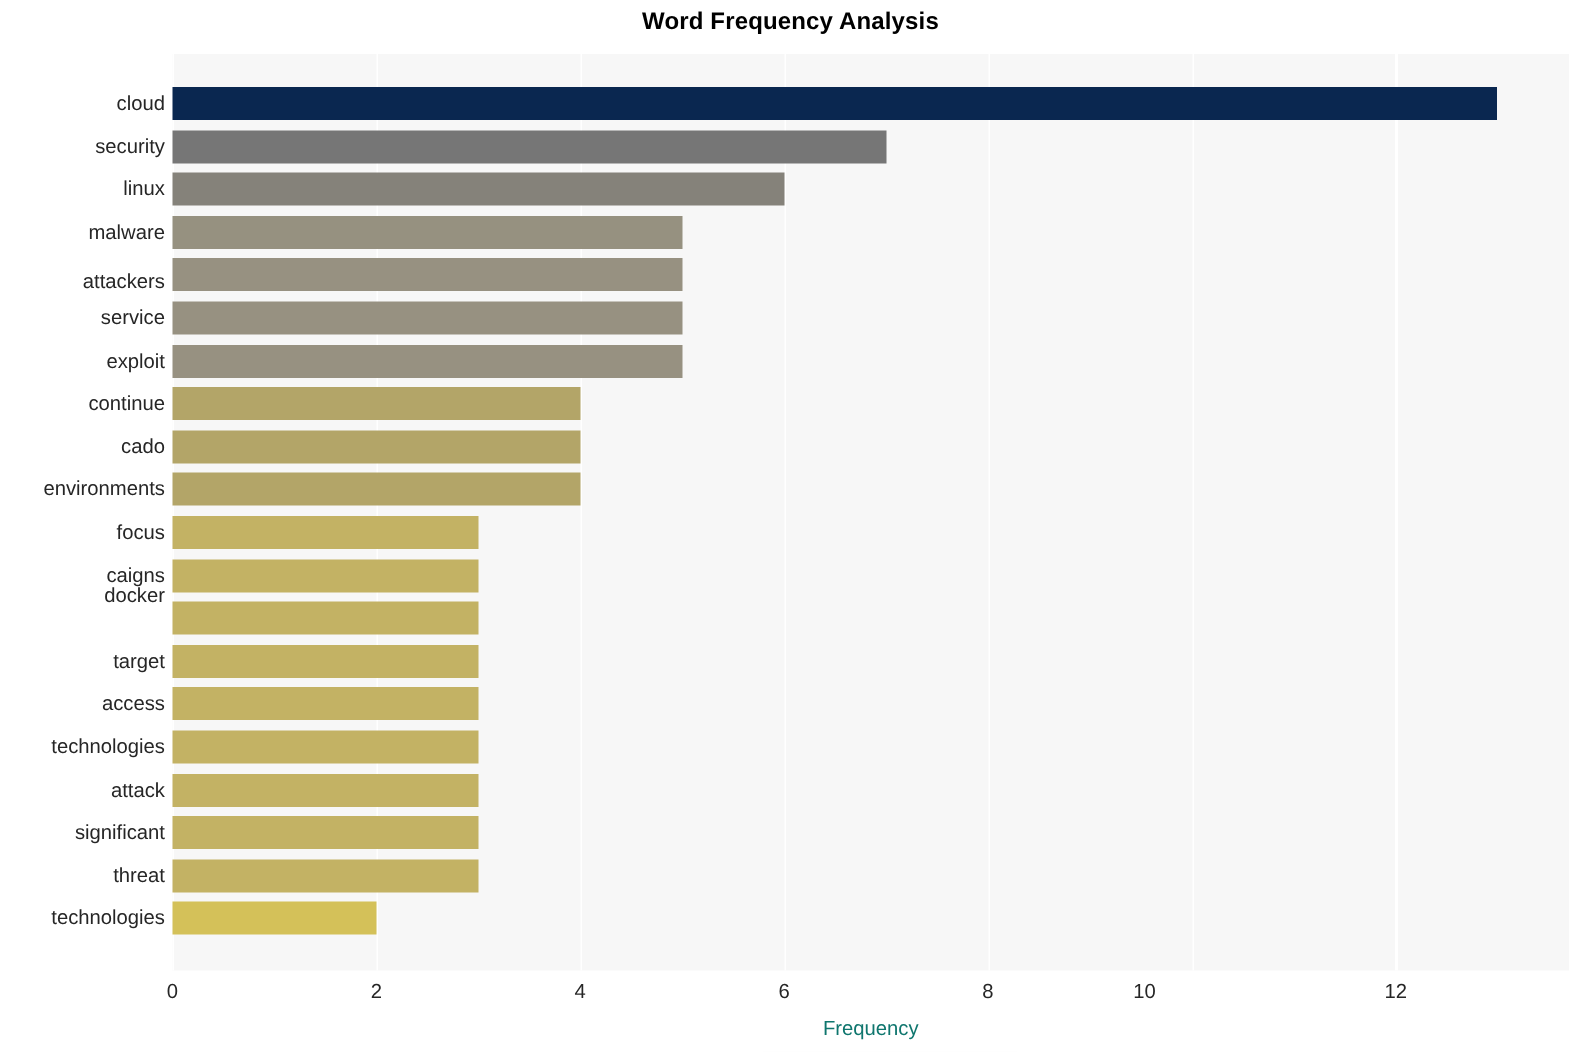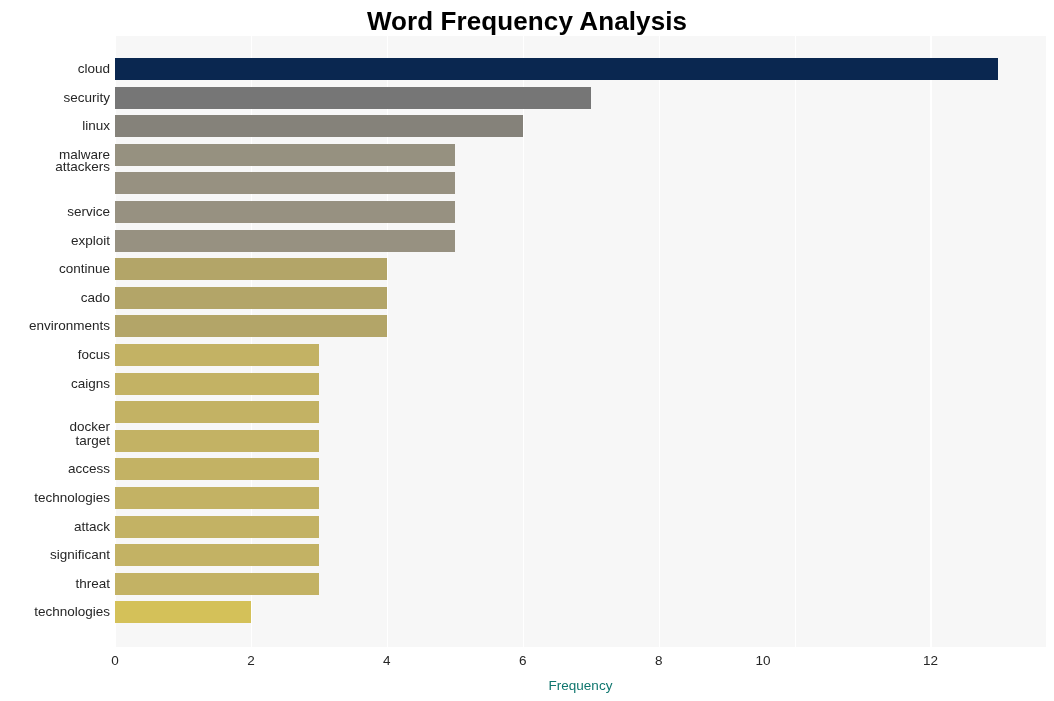--- a/index.html
+++ b/index.html
@@ -24,21 +24,21 @@
     background: #ffffff;
   }
 
   
   #chart-title {
     position: absolute;
     left: 0;
     top: 6px;
     width: 1054px;
     text-align: center;
-    font-size: 26px;
+    font-size: 16px;
     font-weight: bold;
     color: #000000;
     letter-spacing: 0.1px;
   }
 
   
   #plot-area {
     position: absolute;
     left: 115px;
     top: 36px;
@@ -153,29 +153,29 @@
       <div class="bar" style="top: 508.2px; width: 203.869px; background: rgb(195, 178, 100);"></div>
       <div class="bar" style="top: 536.8px; width: 203.869px; background: rgb(195, 178, 100);"></div>
       <div class="bar" style="top: 565.4px; width: 135.912px; background: rgb(212, 193, 89);"></div>
     </div>
 
   <div id="ylabels-layer">
       <div class="ytick-label" style="top: 22px; margin-left: 27px;">cloud</div>
       <div class="ytick-label" style="top: 50.6px;">security</div>
       <div class="ytick-label" style="top: 79.2px;">linux</div>
       <div class="ytick-label" style="top: 107.8px; padding-left: 28px;">malware</div>
-      <div class="ytick-label" style="top: 120px; text-align: right;">attackers</div>
+      <div class="ytick-label" style="top: 141px; text-align: right;">attackers</div>
       <div class="ytick-label" style="top: 165px;">service</div>
       <div class="ytick-label" style="top: 193.6px;">exploit</div>
       <div class="ytick-label" style="top: 222.2px;">continue</div>
       <div class="ytick-label" style="top: 250.8px;">cado</div>
       <div class="ytick-label" style="top: 279.4px;">environments</div>
       <div class="ytick-label" style="top: 308px; padding-left: 46px;">focus</div>
       <div class="ytick-label" style="top: 336.6px;">caigns</div>
-      <div class="ytick-label" style="top: 380px;">docker</div>
+      <div class="ytick-label" style="top: 350px;">docker</div>
       <div class="ytick-label" style="top: 393.8px;">target</div>
       <div class="ytick-label" style="top: 422.4px;">access</div>
       <div class="ytick-label" style="top: 451px;">technologies</div>
       <div class="ytick-label" style="top: 479.6px;">attack</div>
       <div class="ytick-label" style="top: 508.2px;">significant</div>
       <div class="ytick-label" style="top: 536.8px;">threat</div>
       <div class="ytick-label" style="top: 565.4px;">technologies</div>
     </div>
 
   <div id="xaxis-layer">

